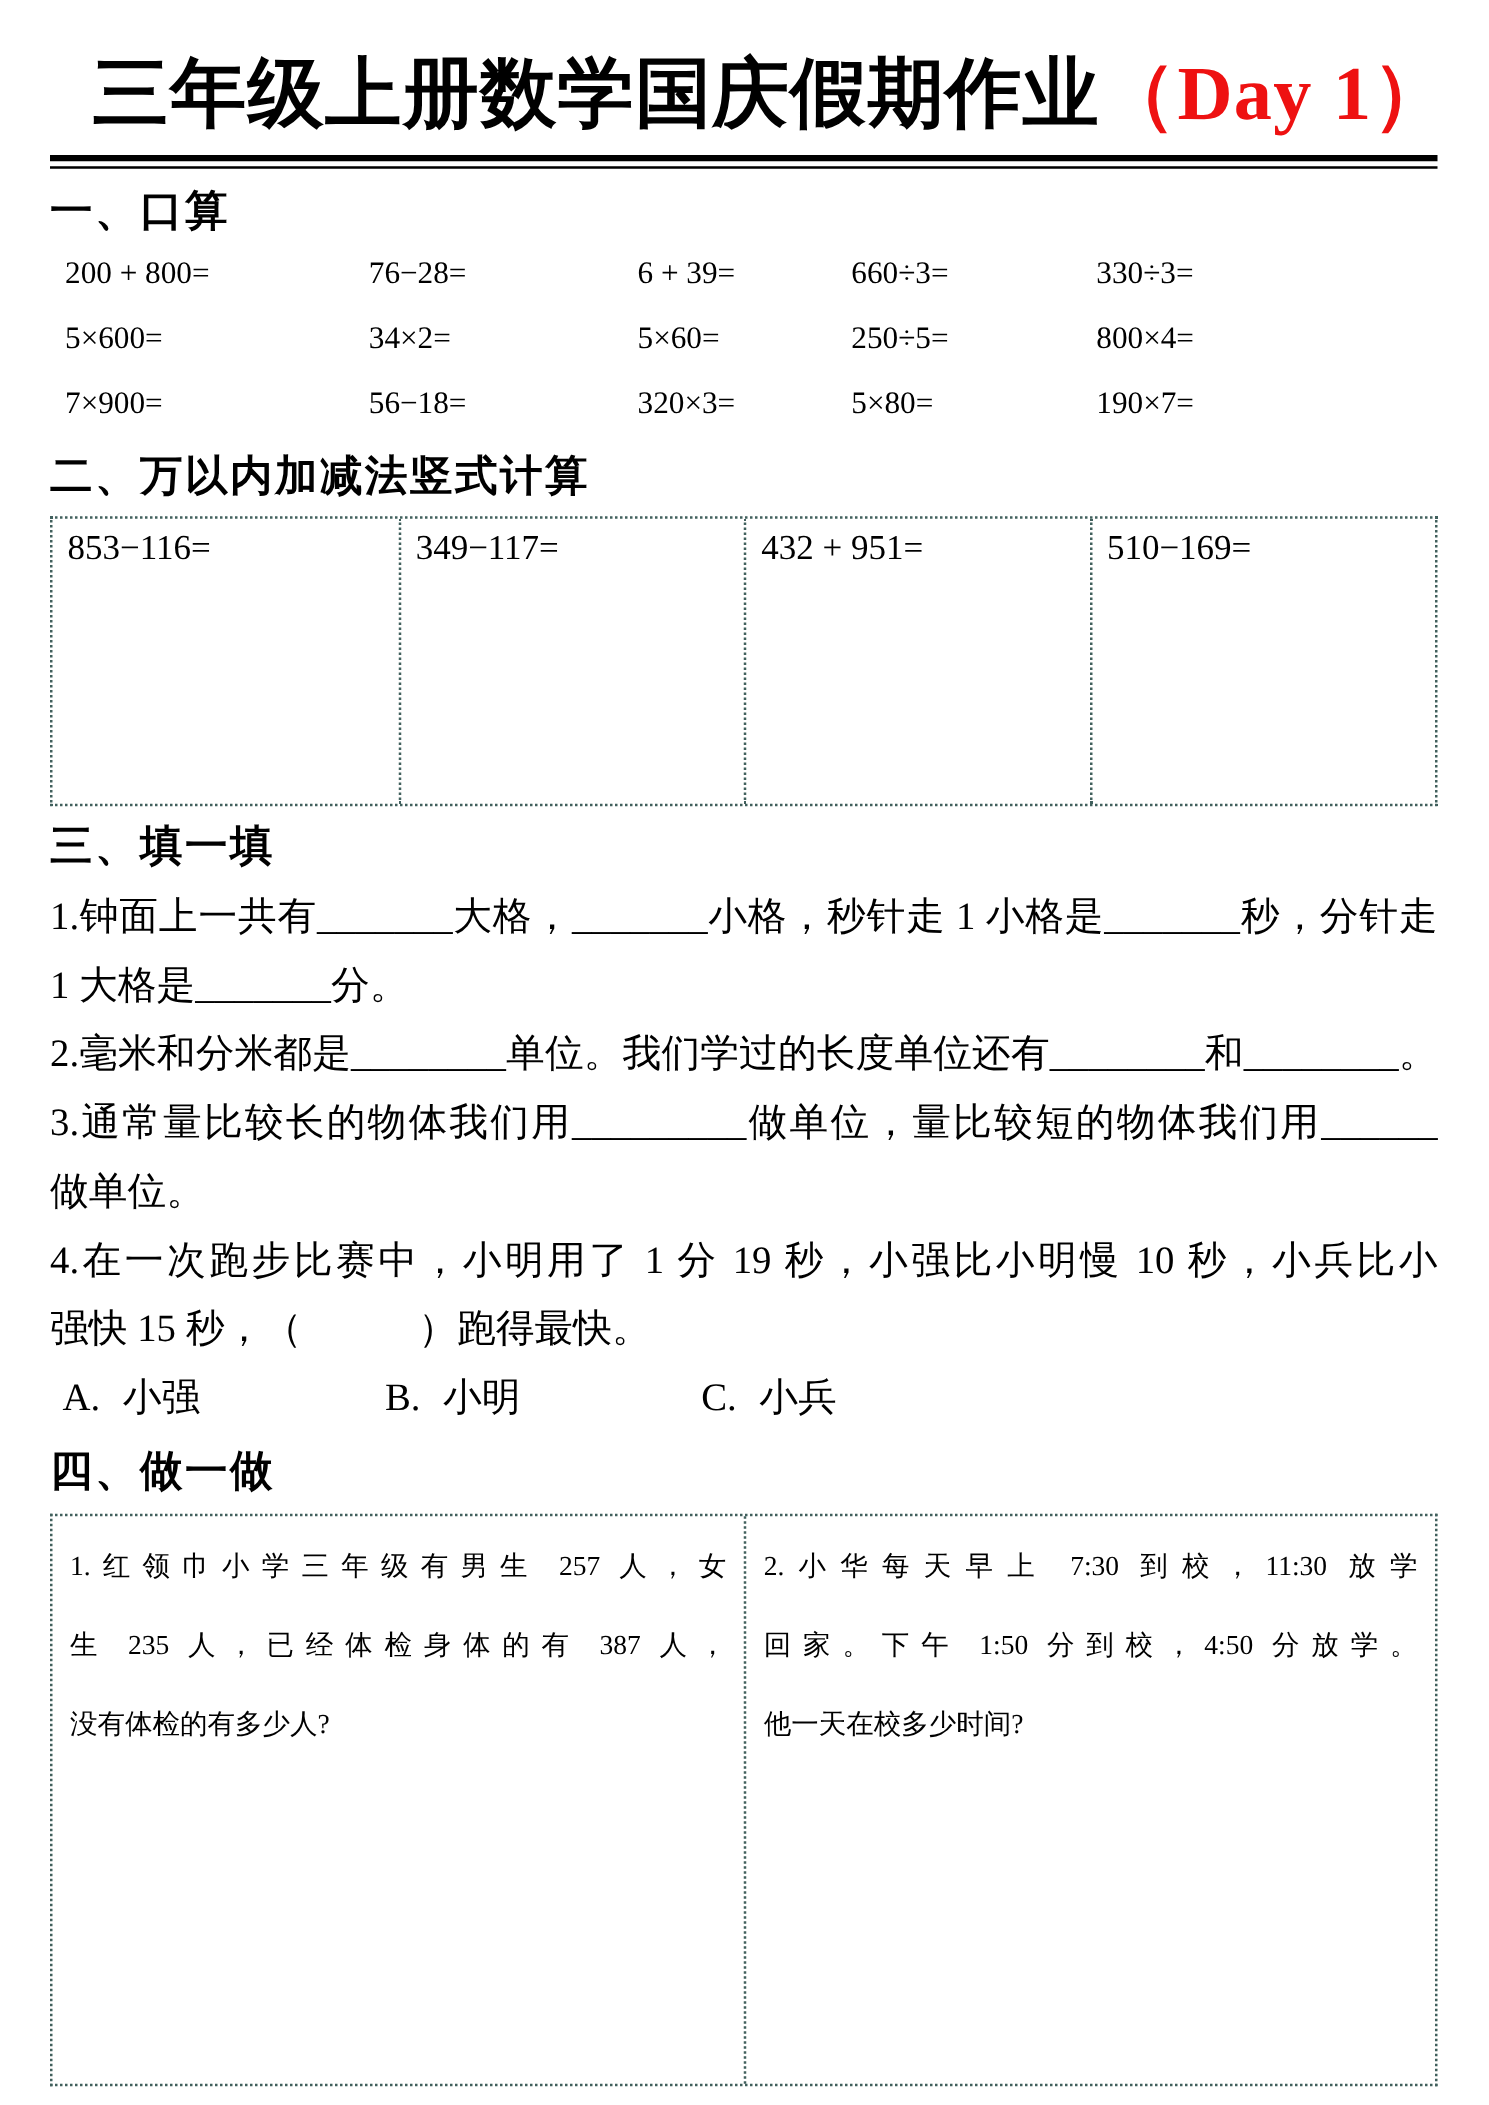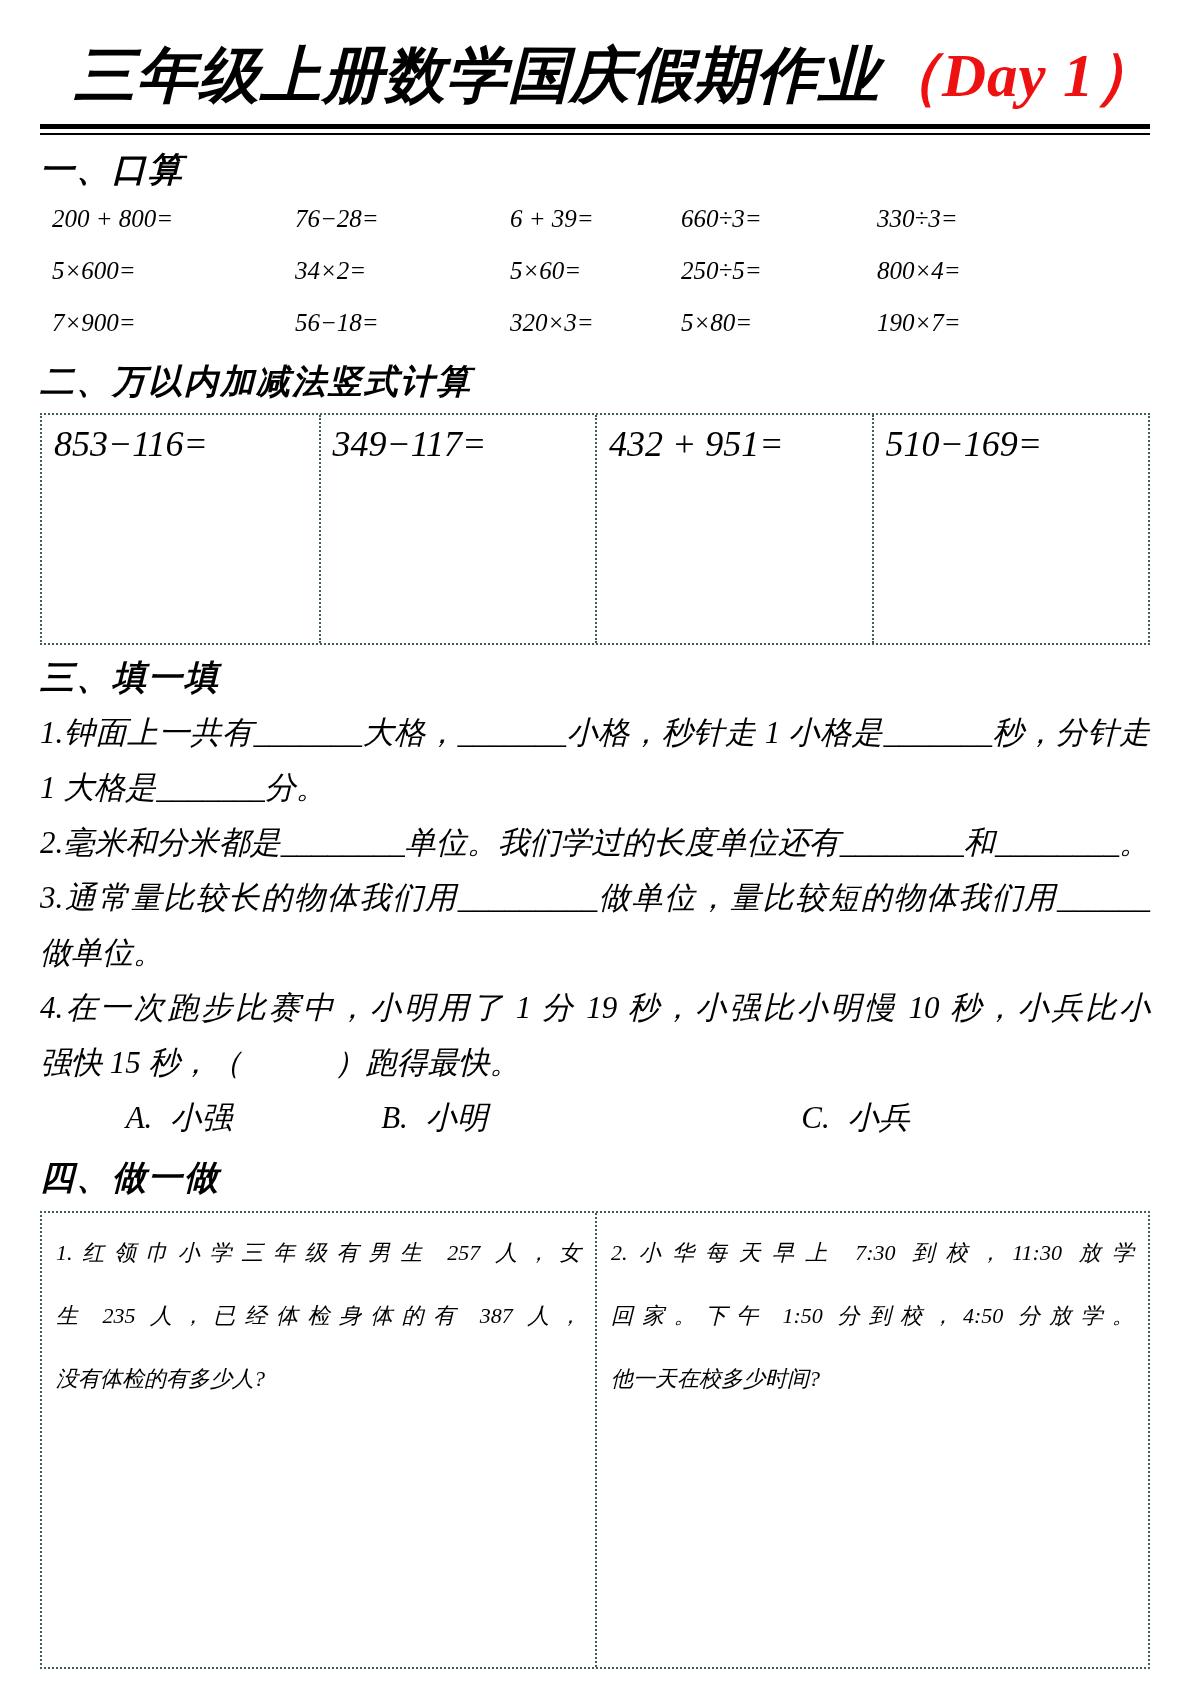--- a/index.html
+++ b/index.html
@@ -1,15 +1,15 @@
 <!DOCTYPE html>
 <html style="--accent-red: #ee1111; --dotted: #41605d;"><head>
 <meta charset="utf-8">
 <style>
-  * { box-sizing: border-box; font-style: italic; }
+  * { box-sizing: border-box; }
   html, body { margin: 0; padding: 0; }
   body {
     width: 1191px;
     height: 1684px;
     background: #ffffff;
     color: #000000;
     font-family: "Liberation Serif", serif;
     overflow: hidden;
   }
   .content { margin: 0 41px 0 40px; }
@@ -55,35 +55,34 @@
   
   .vbox {
     margin-top: 8px;
     height: 232px;
     border: 2px dotted var(--dotted, #41605d);
     display: grid;
     grid-template-columns: 1fr 1fr 1fr 1fr;
   }
   .vbox .cell {
     padding: 8px 4px 0 12px;
-    font-size: 36px;
+    font-size: 28px;
   }
   .vbox .cell + .cell { border-left: 2px dotted var(--dotted, #41605d); }
 
   
   .fill { font-size: 31px; line-height: 55px; margin-top: 4px; }
   .fill .line { white-space: nowrap; }
   .fill .line.full { text-align: justify; text-align-last: justify; white-space: normal; }
   .options {
     display: grid;
     grid-template-columns: 258px 253px auto;
     font-size: 31px;
     line-height: 55px;
     padding-left: 10px;
-    text-align: center;
   }
   .options .opt-key { display: inline-block; margin-right: 18px; }
 
   
   .wbox {
     margin-top: 10px;
     height: 458px;
     border: 2px dotted var(--dotted, #41605d);
     display: grid;
     grid-template-columns: 50% 50%;

